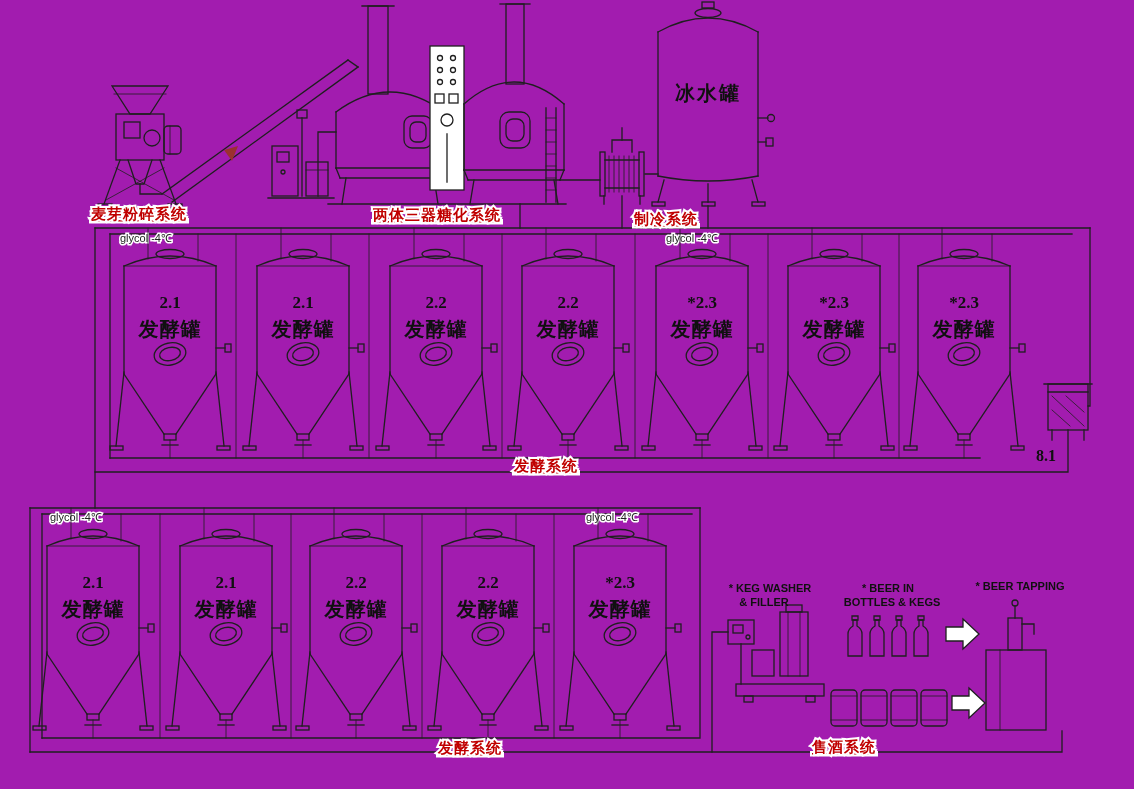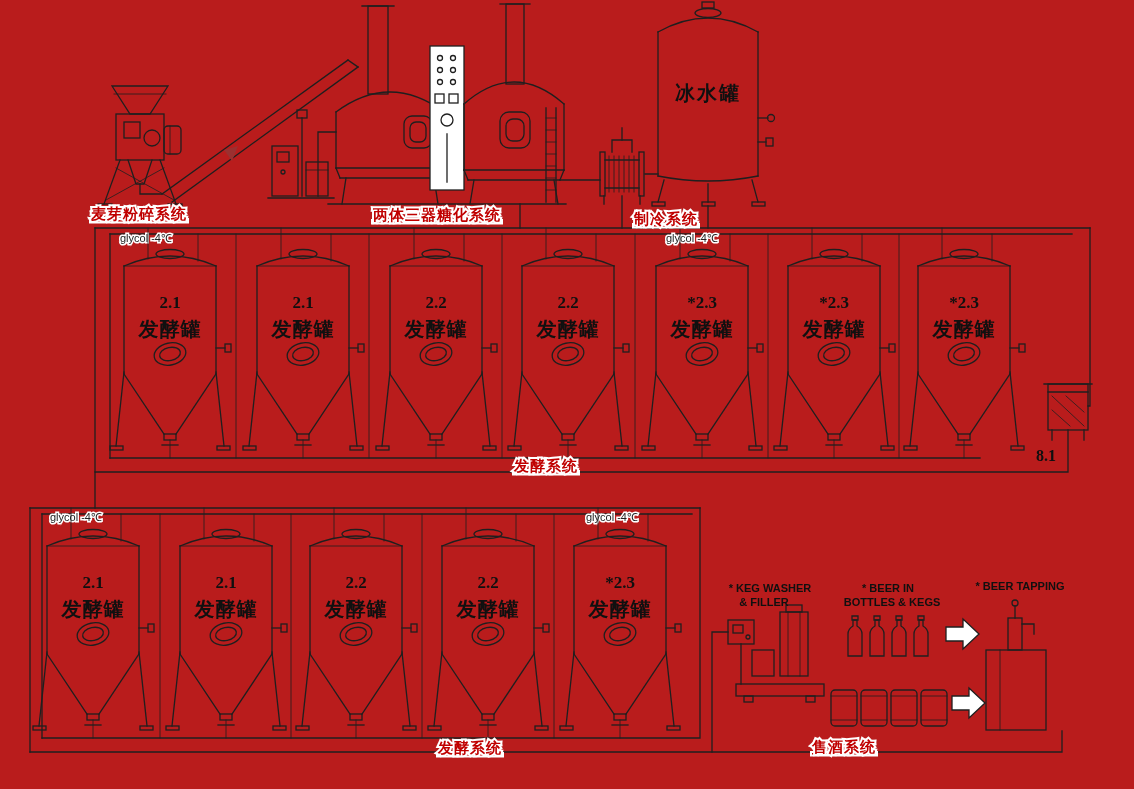--- a/index.html
+++ b/index.html
@@ -1,16 +1,16 @@
 <!DOCTYPE html>
 <html><head>
 <meta charset="utf-8">
 <style>
   html,body{margin:0;padding:0;background:#fff;}
-  .stage{position:relative;width:1134px;height:789px;background:#b91c1c;overflow:hidden;
+  .stage{position:relative;width:1134px;height:789px;background:#a21caf;overflow:hidden;
          font-family:"Liberation Sans",sans-serif;}
   .ln{fill:none;stroke:#1f1f1f;stroke-width:1.3;stroke-linecap:square;}
   .thin{stroke-width:0.8;}
   .fillw{fill:#ffffff;stroke:#1f1f1f;stroke-width:1.3;}
   .arrowred{fill:#9b3030;stroke:none;}
   .tank-num{font-family:"Liberation Serif",serif;font-weight:bold;font-size:17px;fill:#101010;text-anchor:middle;}
   .tank-word{font-family:"Liberation Serif",serif;font-weight:bold;font-size:20px;fill:#101010;text-anchor:middle;letter-spacing:1px;}
   .red-label{font-family:"Liberation Serif",serif;font-weight:bold;font-size:15px;fill:#c00000;text-anchor:middle;
              letter-spacing:1px;text-decoration:underline;paint-order:stroke;stroke:#ffffff;stroke-width:4px;}
   .glycol{font-family:"Liberation Sans",sans-serif;font-size:11px;fill:#222222;

